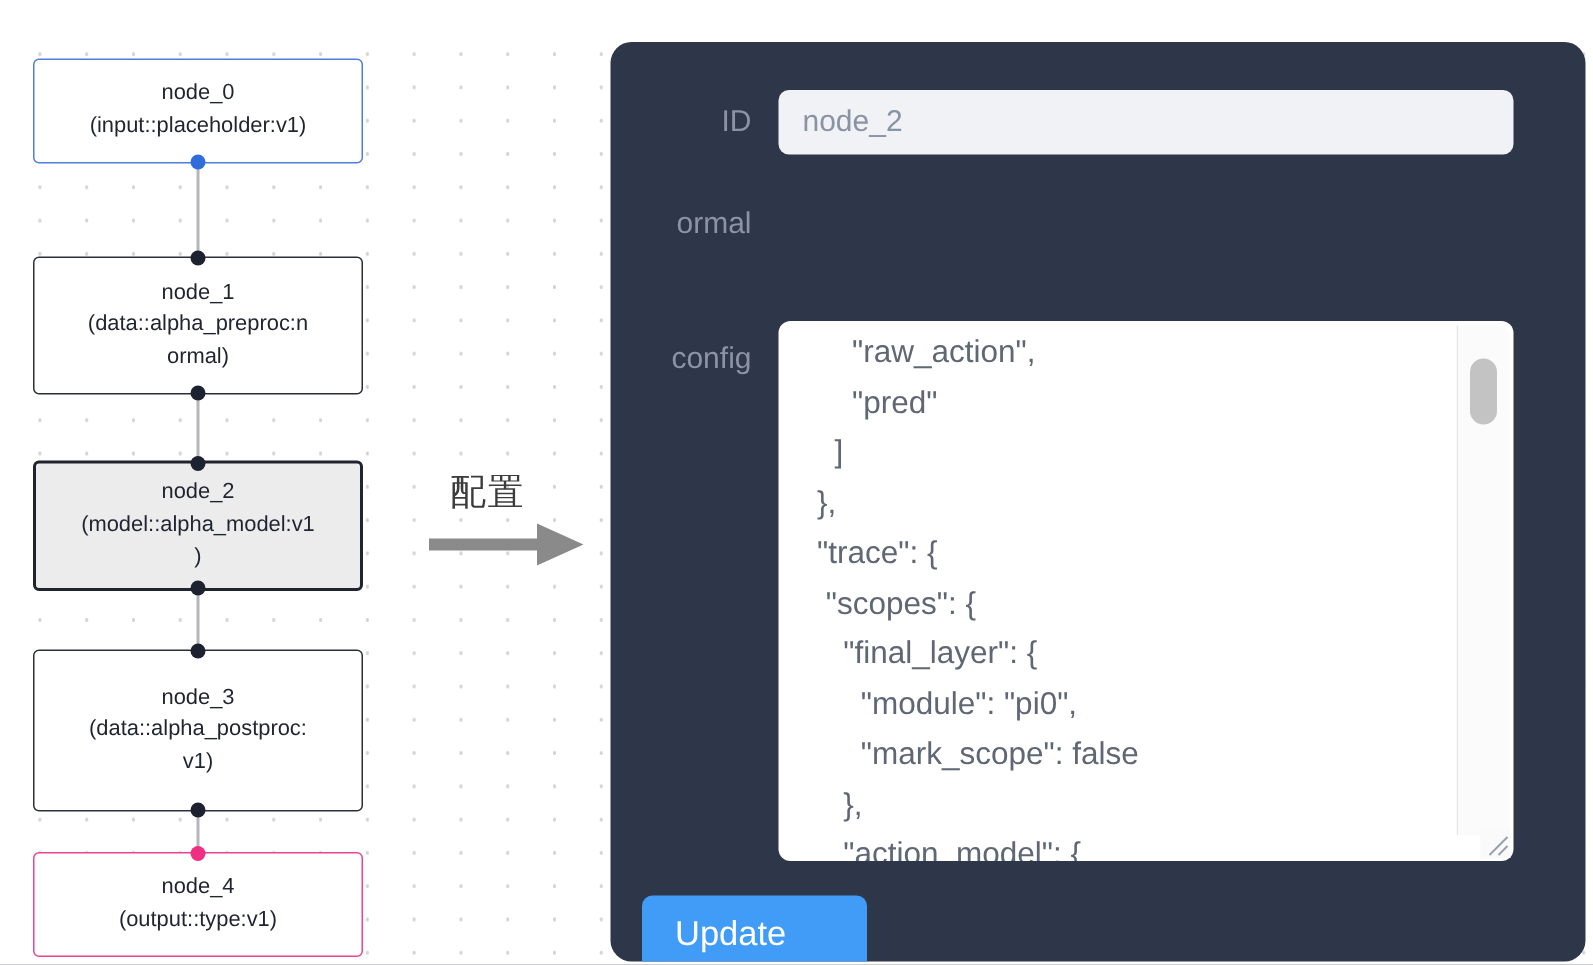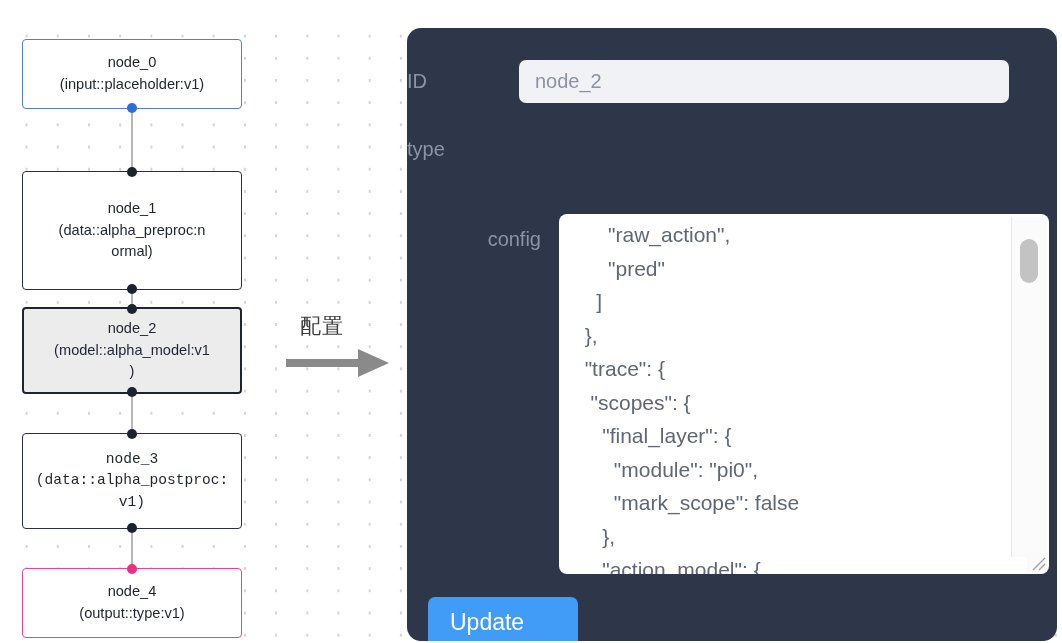--- a/index.html
+++ b/index.html
@@ -85,21 +85,21 @@
   #transform {
     position: absolute;
     left: 286px;
     top: 296px;
     width: 112px;
     height: 70px;
   }
   #transform .caption {
     position: absolute;
     left: 14px; top: 0;
-    font-size: 21px;
+    font-size: 24px;
     color: #3c3c3c;
     font-family: "DejaVu Sans", "Liberation Sans", sans-serif;
     letter-spacing: 1px;
   }
   #transform .arrow-svg { position: absolute; left: 0; top: 34px; }
 
   
   #panel {
     position: absolute;
     left: 407px;
@@ -113,21 +113,21 @@
   }
 
   .field-row {
     position: absolute;
     display: flex;
     align-items: center;
   }
   .field-label {
     color: #8b93a4;
     font-size: 20px;
-    text-align: left;
+    text-align: right;
     width: 112px;
     padding-right: 18px;
     box-sizing: border-box;
     font-family: "Liberation Sans", sans-serif;
   }
   .field-input {
     box-sizing: border-box;
     width: 490px;
     height: 43px;
     background: #f0f2f6;
@@ -151,21 +151,20 @@
     align-items: flex-start;
   }
   #config-label {
     color: #8b93a4;
     font-size: 20px;
     text-align: right;
     width: 112px;
     padding-right: 18px;
     padding-top: 14px;
     box-sizing: border-box;
-    margin-left: 40px;
   }
   .textarea-wrap {
     position: relative;
     width: 490px;
     height: 360px;
   }
   #config-textarea {
     box-sizing: border-box;
     width: 490px;
     height: 360px;
@@ -232,37 +231,37 @@
   <div class="edge" style="top:247px; height:45px;"></div>
   <div class="edge" style="top:377px; height:40px;"></div>
   <div class="edge" style="top:513px; height:39px;"></div>
 
   <div class="node input-node" style="left:22px; top:23px; height:70px;">
     <span class="node-label">node_0
 (input::placeholder:v1)</span>
     <span class="handle bot blue"></span>
   </div>
 
-  <div class="node" style="left:22px; top:155px; height:119px;">
+  <div class="node" style="left:22px; top:155px; height:92px;">
     <span class="node-label">node_1
 (data::alpha_preproc:n
 ormal)</span>
     <span class="handle top"></span>
     <span class="handle bot"></span>
   </div>
 
   <div class="node selected" style="left:22px; top:291px; height:87px;">
     <span class="node-label">node_2
 (model::alpha_model:v1
 )</span>
     <span class="handle top"></span>
     <span class="handle bot"></span>
   </div>
 
-  <div class="node" style="left:22px; top:417px; height:96px;font-family:Liberation Mono, monospace;">
+  <div class="node" style="left:22px; top:417px; height:108px;">
     <span class="node-label">node_3
 (data::alpha_postproc:
 v1)</span>
     <span class="handle top"></span>
     <span class="handle bot"></span>
   </div>
 
   <div class="node output-node" style="left:22px; top:552px; height:70px;">
     <span class="node-label">node_4
 (output::type:v1)</span>
@@ -277,21 +276,21 @@
   </div>
 
   <div id="panel">
 
     <div class="field-row" id="row-id">
       <div class="field-label">ID</div>
       <input class="field-input" id="id-input" type="text" readonly="" value="node_2" style="">
     </div>
 
     <div class="field-row" id="row-type">
-      <div class="field-label">type</div>
+      <div class="field-label">ormal</div>
     </div>
 
     <div id="row-config">
       <div id="config-label">config</div>
       <div class="textarea-wrap">
         <textarea id="config-textarea" spellcheck="false" style="">      "raw_action",
       "pred"
     ]
   },
   "trace": {

